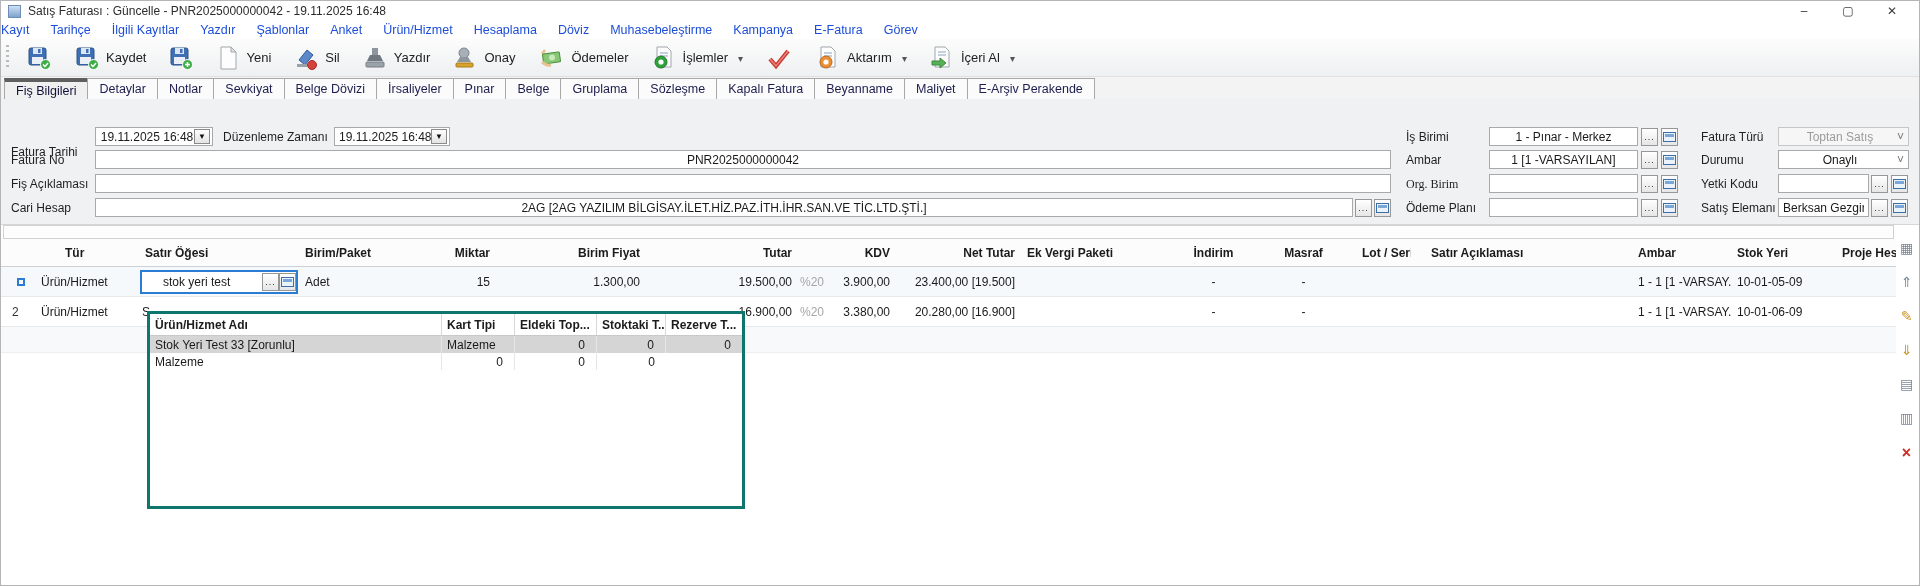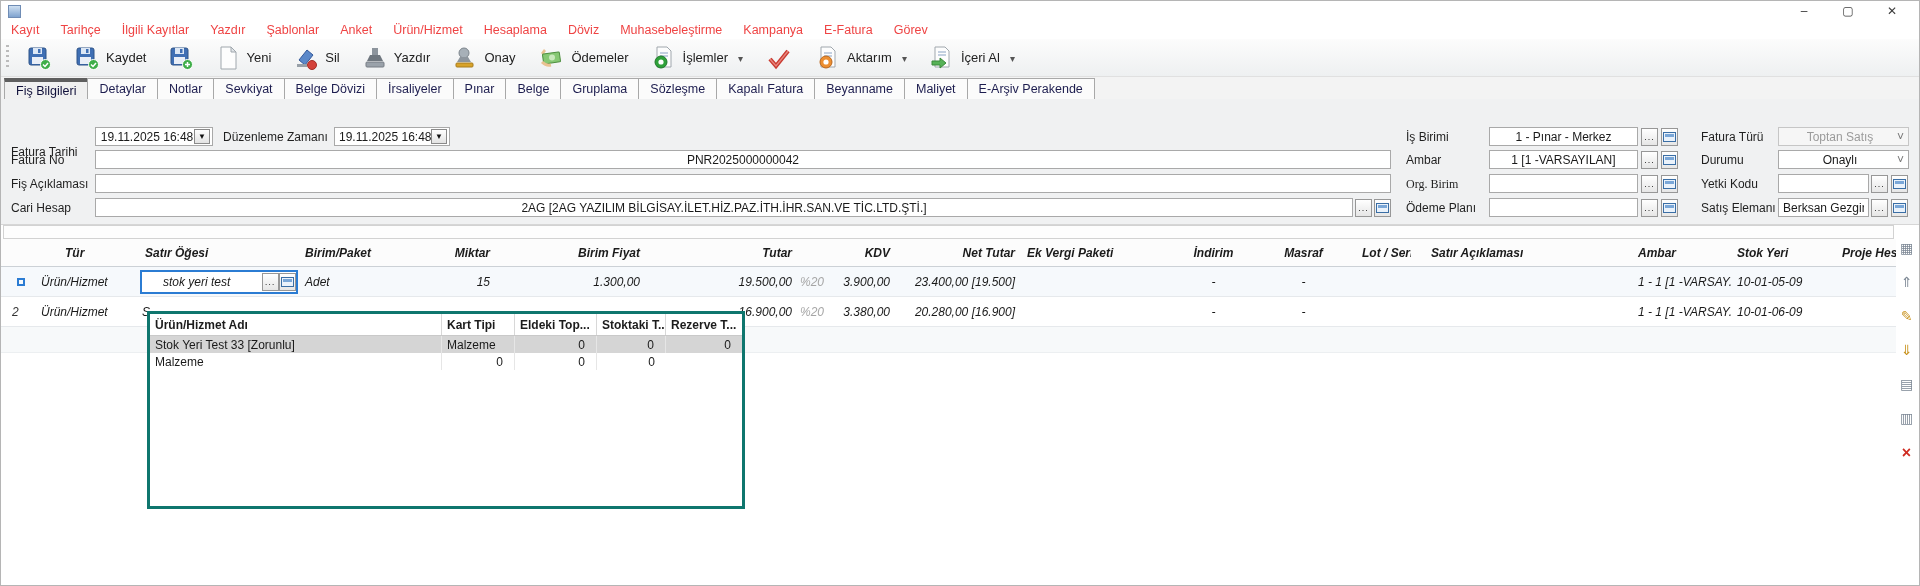--- a/index.html
+++ b/index.html
@@ -9,21 +9,21 @@
     font-family:"Liberation Sans", sans-serif; font-size:12px; color:#1a1a1a;
     border:1px solid #b5b5b5; overflow:hidden;
   }
   
   .titlebar { position:absolute; top:0; left:0; right:0; height:20px; display:flex; align-items:center; padding-left:7px; background:#fff; }
   .app-ico { width:13px; height:13px; border:1px solid #6f8cb5; background:linear-gradient(#cfe0f2,#7fa3cf); margin-right:7px; }
   .title-text { font-size:12px; color:#2c2c2c; white-space:nowrap; }
   .win-controls { position:absolute; right:12px; top:1px; display:flex; gap:14px; }
   .win-btn { width:30px; height:17px; display:flex; align-items:center; justify-content:center; color:#3c3c3c; font-size:12px; }
   
-  .menubar { position:absolute; top:20px; left:0; right:0; height:18px; display:flex; align-items:center; gap:21px; padding-left:10px; color:#ef4444; font-size:12.5px; background:#fff; }
+  .menubar { position:absolute; top:20px; left:0; right:0; height:18px; display:flex; align-items:center; gap:21px; color:#1d4ed8; font-size:12.5px; background:#fff; }
   .menu-item { white-space:nowrap; cursor:default; }
   
   .toolbar { position:absolute; top:38px; left:0; right:0; height:38px; background:linear-gradient(#fcfcfc,#eef0f1); border-bottom:1px solid #e0e0e0; display:flex; align-items:center; gap:12px; padding-left:20px; }
   .toolbar::before { content:""; position:absolute; left:5px; top:6px; bottom:6px; width:3px;
     background:repeating-linear-gradient(#bbb 0 2px, transparent 2px 5px); }
   .tbtn { display:flex; align-items:center; gap:6px; padding:2px 5px; font-size:13px; color:#222; white-space:nowrap; }
   .tbtn svg { display:block; }
   .caret::after { content:"▾"; font-size:10px; color:#555; margin-left:4px; }
   
   .tabbar { position:absolute; top:76px; left:0; right:0; height:22px; background:#f3f3f3; display:flex; align-items:flex-end; padding-left:3px; }
@@ -37,21 +37,21 @@
   .dd-btn { width:16px; height:15px; margin-right:-2px; border:1px solid #8a8a8a; background:linear-gradient(#fefefe,#e3e3e3); display:flex; align-items:center; justify-content:center; flex:none; }
   .dd-btn::after { content:"▼"; font-size:8px; color:#111; }
   .combo-chevron::after { content:"˅"; font-size:12px; color:#777; margin-left:auto; flex:none; }
   .combo.disabled { background:#f6f6f6; color:#9b9b9b; border-color:#c6c6c6; }
   .mini { position:absolute; width:17px; height:18px; border:1px solid #979797; background:linear-gradient(#ffffff,#e6e6e6); display:flex; align-items:center; justify-content:center; font-size:9px; letter-spacing:1px; color:#222; }
   .kbd-glyph { width:13px; height:10px; border:1px solid #3a6ea5; background:#eaf2fb; position:relative; }
   .kbd-glyph::after { content:""; position:absolute; left:1px; right:1px; top:1px; height:3px; background:#7aa7d8; }
   
   .grid-topband { position:absolute; top:224px; left:2px; width:1891px; height:14px; background:#fdfdfd; border:1px solid #d2d2d2; }
   .gtable { position:absolute; top:238px; left:0; width:1895px; }
-  .grow-head, .grow { display:grid; grid-template-columns:38px 100px 160px 97px 100px 150px 152px 32px 66px 125px 155px 75px 105px 55px 215px 105px 105px 60px; align-items:center;font-style:italic; }
+  .grow-head, .grow { display:grid; grid-template-columns:38px 100px 160px 97px 100px 150px 152px 32px 66px 125px 155px 75px 105px 55px 215px 105px 105px 60px; align-items:center; }
   .grow-head { height:28px; background:#fcfcfc; border-bottom:1px solid #ccd1d6; font-weight:700; color:#1b1b1b; }
   .grow { height:30px; border-bottom:1px solid #e6e9ec; background:#fff; }
   .grow.sel { background:#f6f9fc; }
   .c { padding:0 6px; white-space:nowrap; overflow:hidden; }
   .r { text-align:right; }
   .ctr { text-align:center; }
   .gray { color:#a6a6a6; padding-left:2px; }
   .indent26 { padding-left:26px; }
   .indent20 { padding-left:20px; }
   .indent12 { padding-left:12px; }
@@ -77,20 +77,21 @@
   .side-ico.gold { color:#c8921d; }
   .side-ico.red { color:#cf2b21; font-weight:700; font-size:16px; }
 </style>
 </head>
 <body>
 
 <div class="screen">
 
   <div class="titlebar">
     <span class="app-ico"></span>
+    <span class="title-text">Satış Faturası : Güncelle - PNR2025000000042 - 19.11.2025 16:48</span>
     <div class="win-controls">
       <span class="win-btn">–</span>
       <span class="win-btn">▢</span>
       <span class="win-btn">✕</span>
     </div>
   </div>
 
   <div class="menubar">
     <span class="menu-item">Kayıt</span>
     <span class="menu-item">Tarihçe</span>

